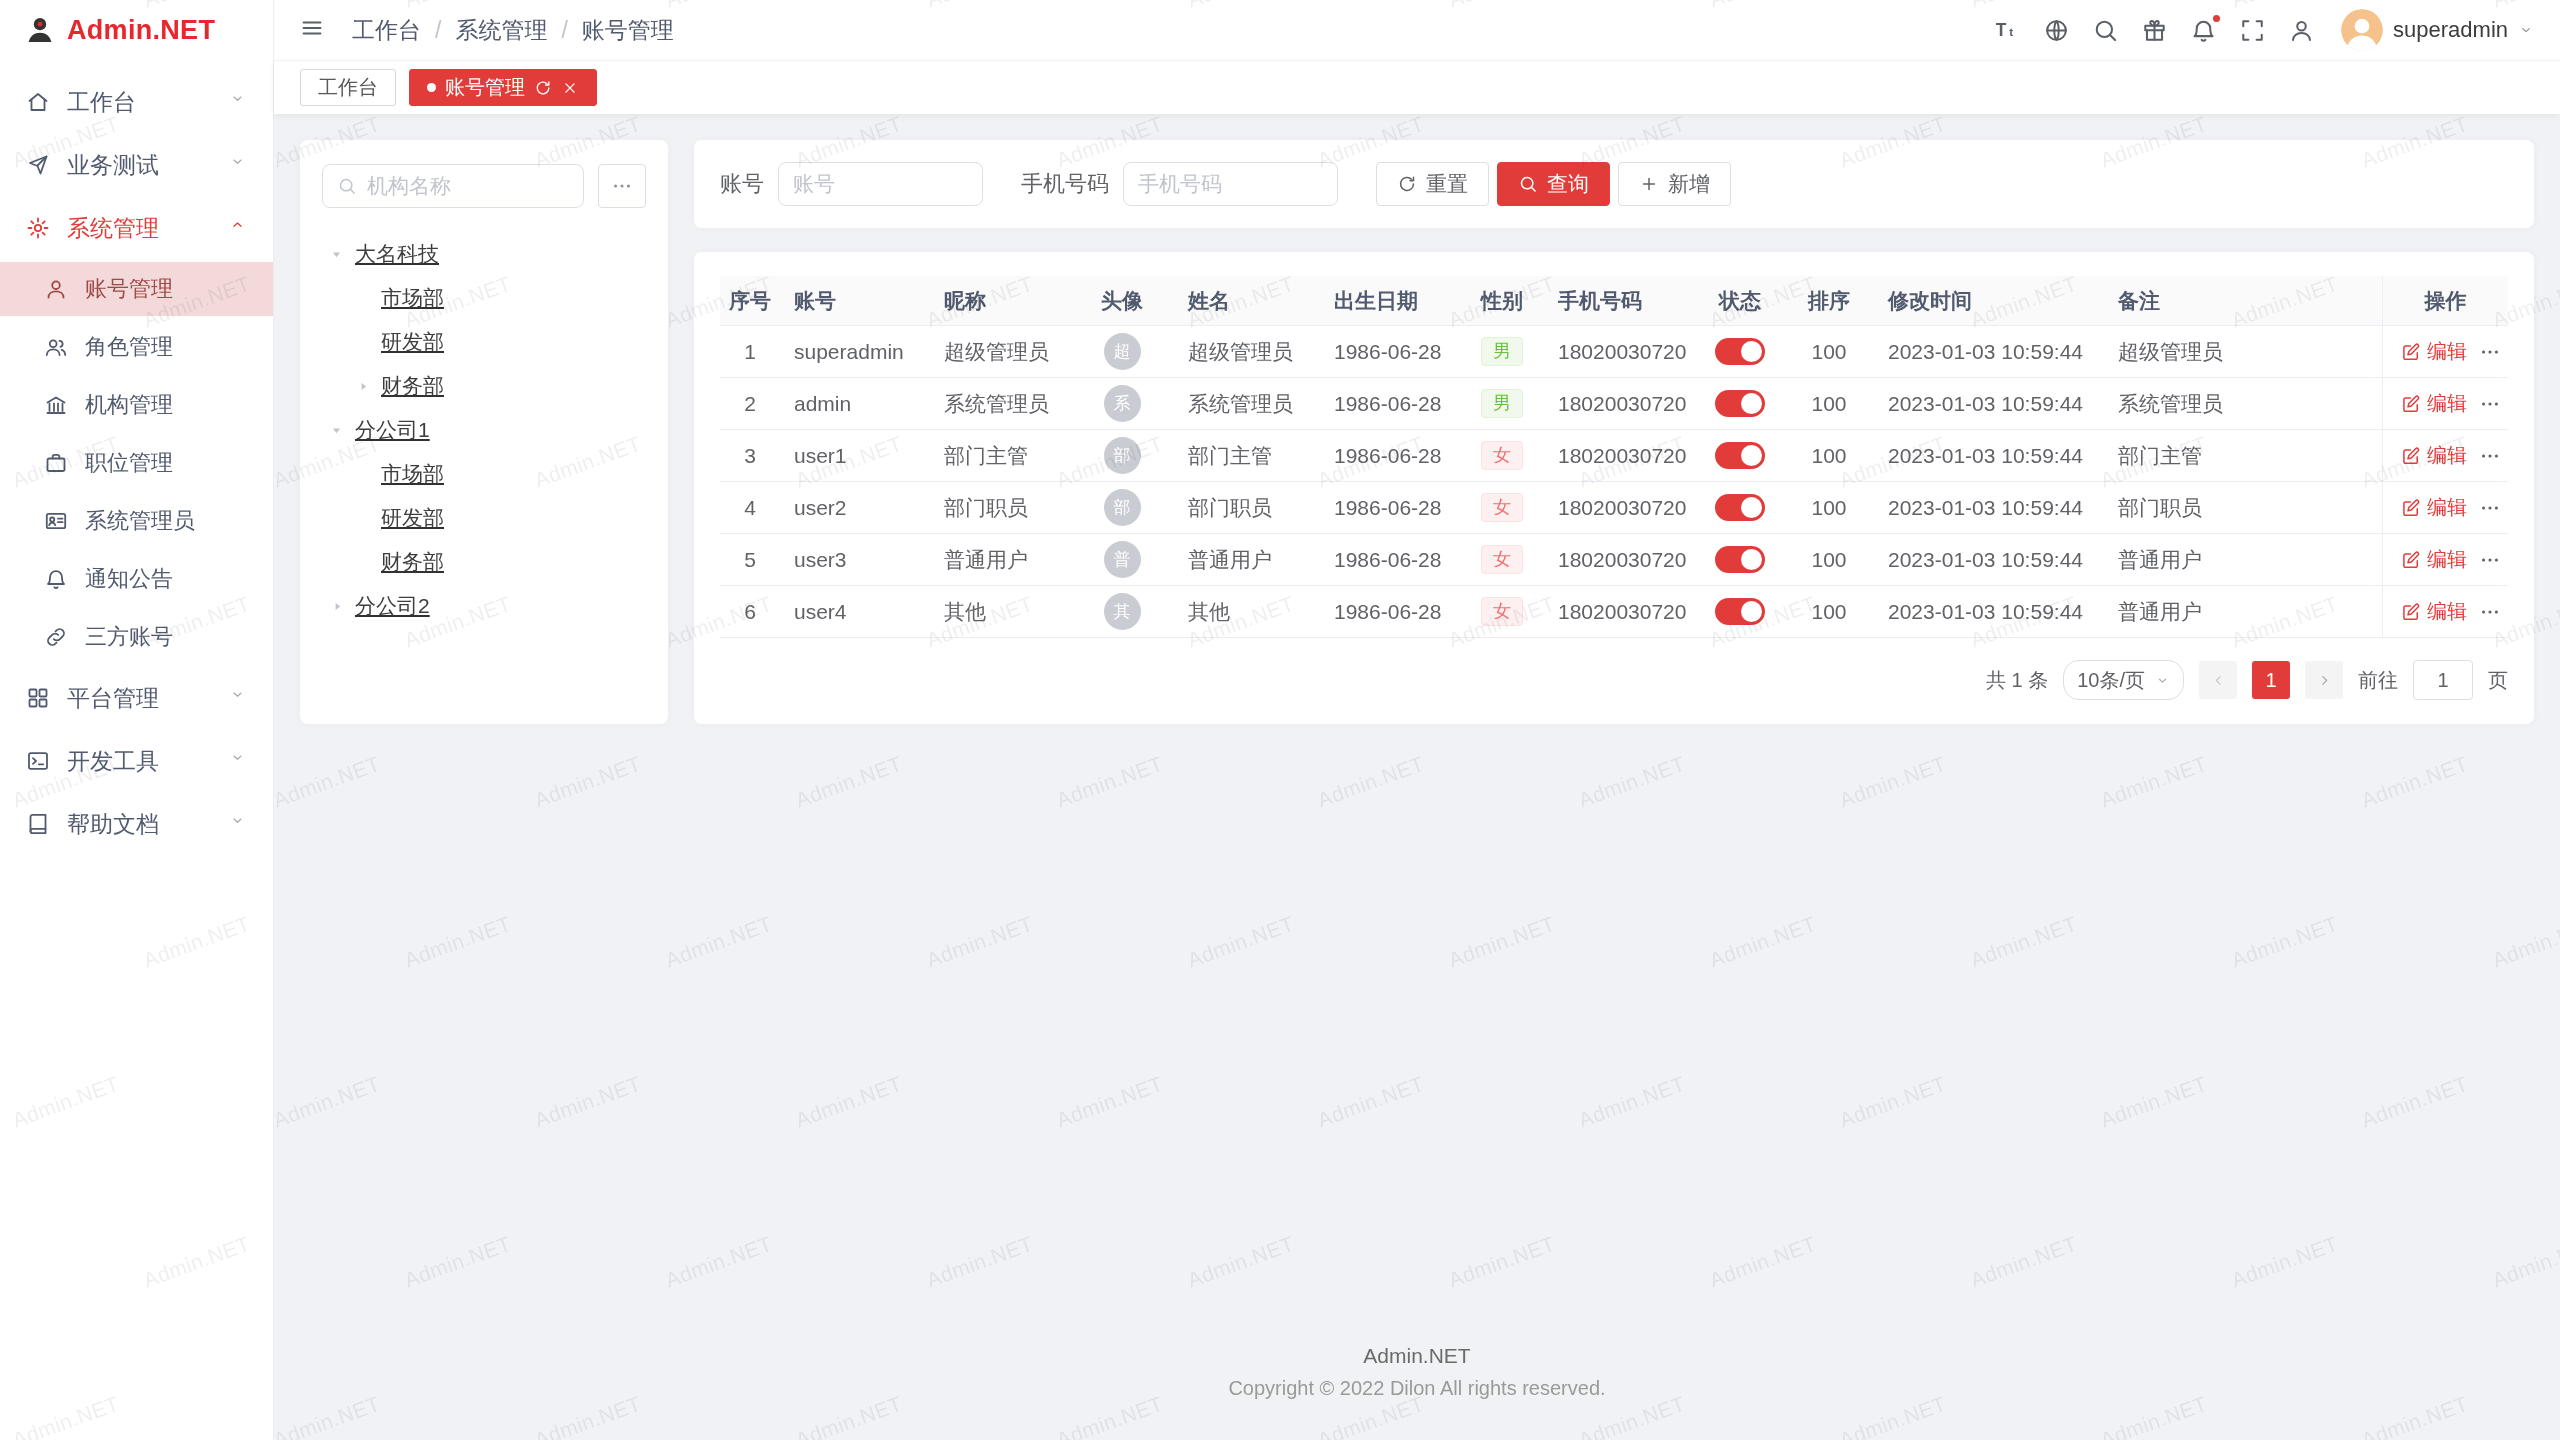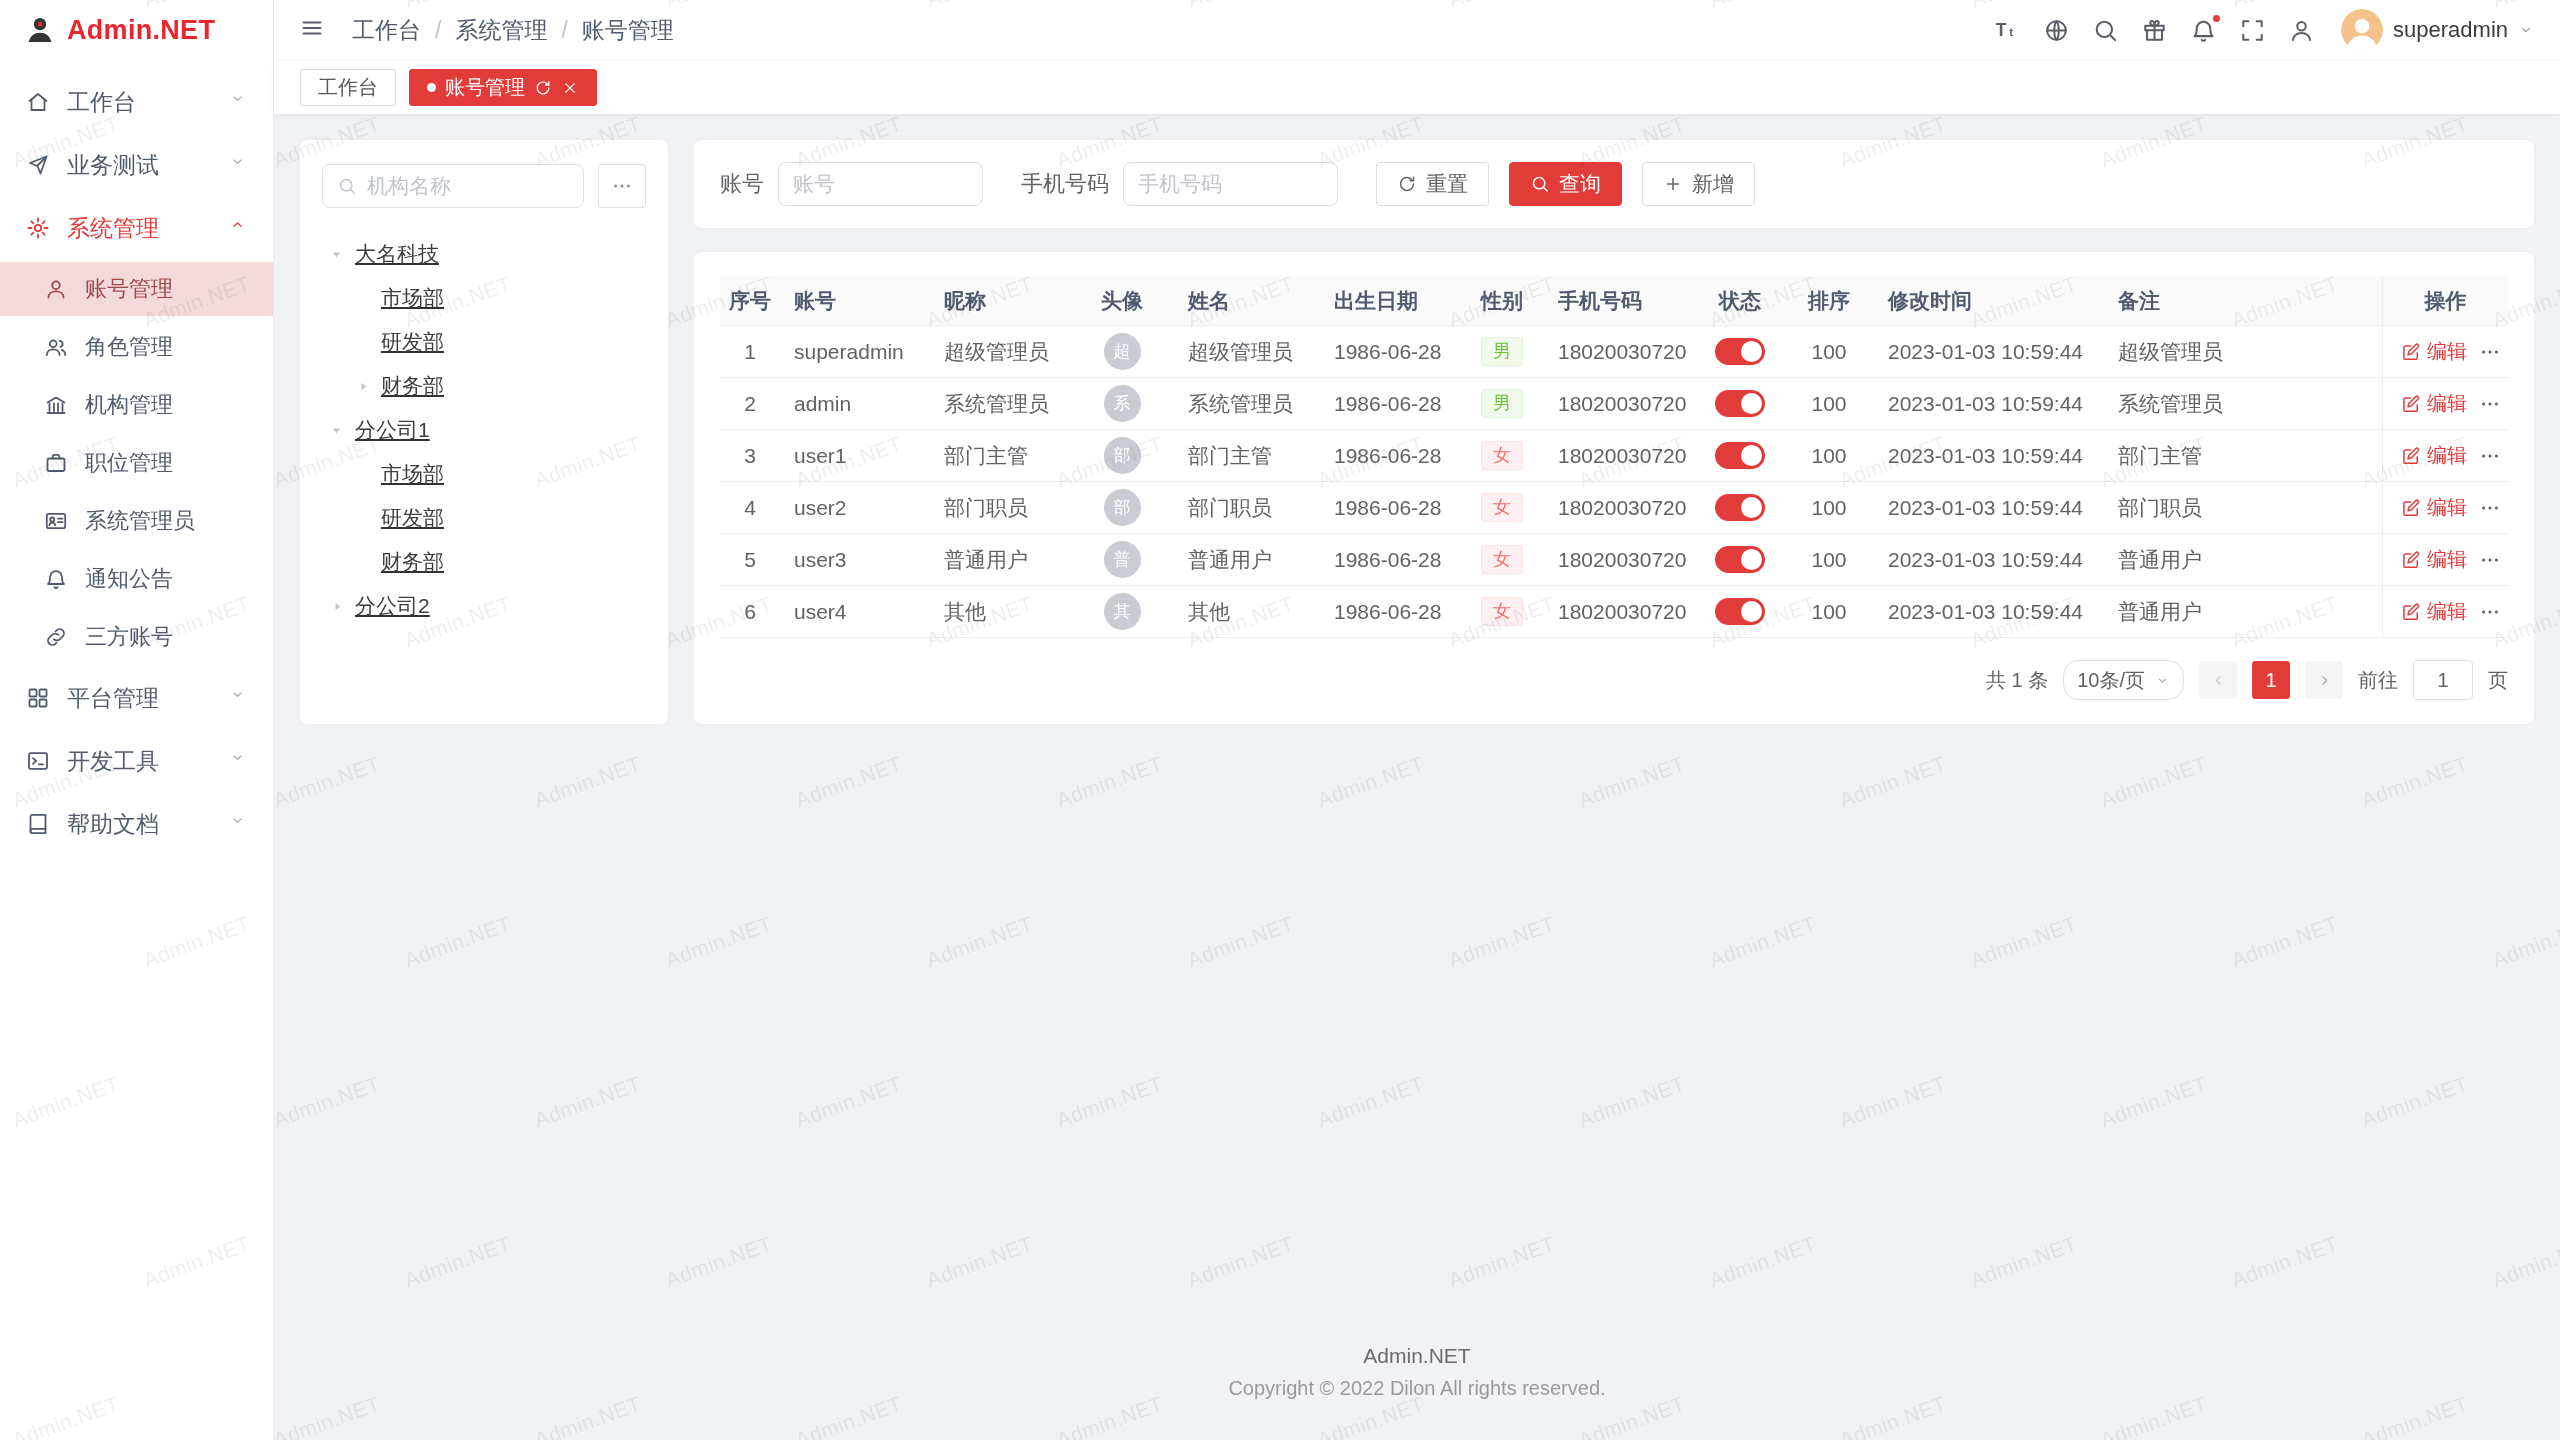--- a/index.html
+++ b/index.html
@@ -68,21 +68,21 @@
   .caret svg{width:13px;height:13px;}
   .caret.down{transform:rotate(90deg);}
   .caret.empty{visibility:hidden;}
   
   .right-col{flex:1;display:flex;flex-direction:column;gap:24px;min-width:0;}
   .filter-card{padding:22px 26px;display:flex;align-items:center;gap:38px;}
   .f-group{display:flex;align-items:center;gap:14px;}
   .f-label{font-size:22px;color:#606266;white-space:nowrap;}
   .f-input-account{width:205px;}
   .f-input-phone{width:215px;}
-  .f-actions{display:flex;align-items:center;gap:20px;justify-content:space-between;}
+  .f-actions{display:flex;align-items:center;gap:8px;justify-content:space-between;}
   .btn{height:44px;display:inline-flex;align-items:center;gap:9px;padding:0 20px;border:1px solid #dcdfe6;border-radius:4px;background:#fff;font-size:21px;color:#606266;cursor:pointer;white-space:nowrap;}
   .btn .ic{width:20px;height:20px;}
   .btn.primary{background:var(--primary);border-color:var(--primary);color:#fff;}
   
   .table-card{padding:24px 26px;flex:1;display:flex;flex-direction:column;}
   .thead{display:grid;grid-template-columns:var(--cols);height:50px;background:#fafafa;border-bottom:1px solid #ebeef5;}
   .trow{display:grid;grid-template-columns:var(--cols);height:52px;border-bottom:1px solid #ebeef5;}
   .tc{display:flex;align-items:center;padding:0 14px;font-size:21px;color:#606266;overflow:hidden;white-space:nowrap;height:100%;}
   .tc.center{justify-content:center;padding:0 4px;}
   .thead .tc{font-weight:600;color:#515a6e;}

